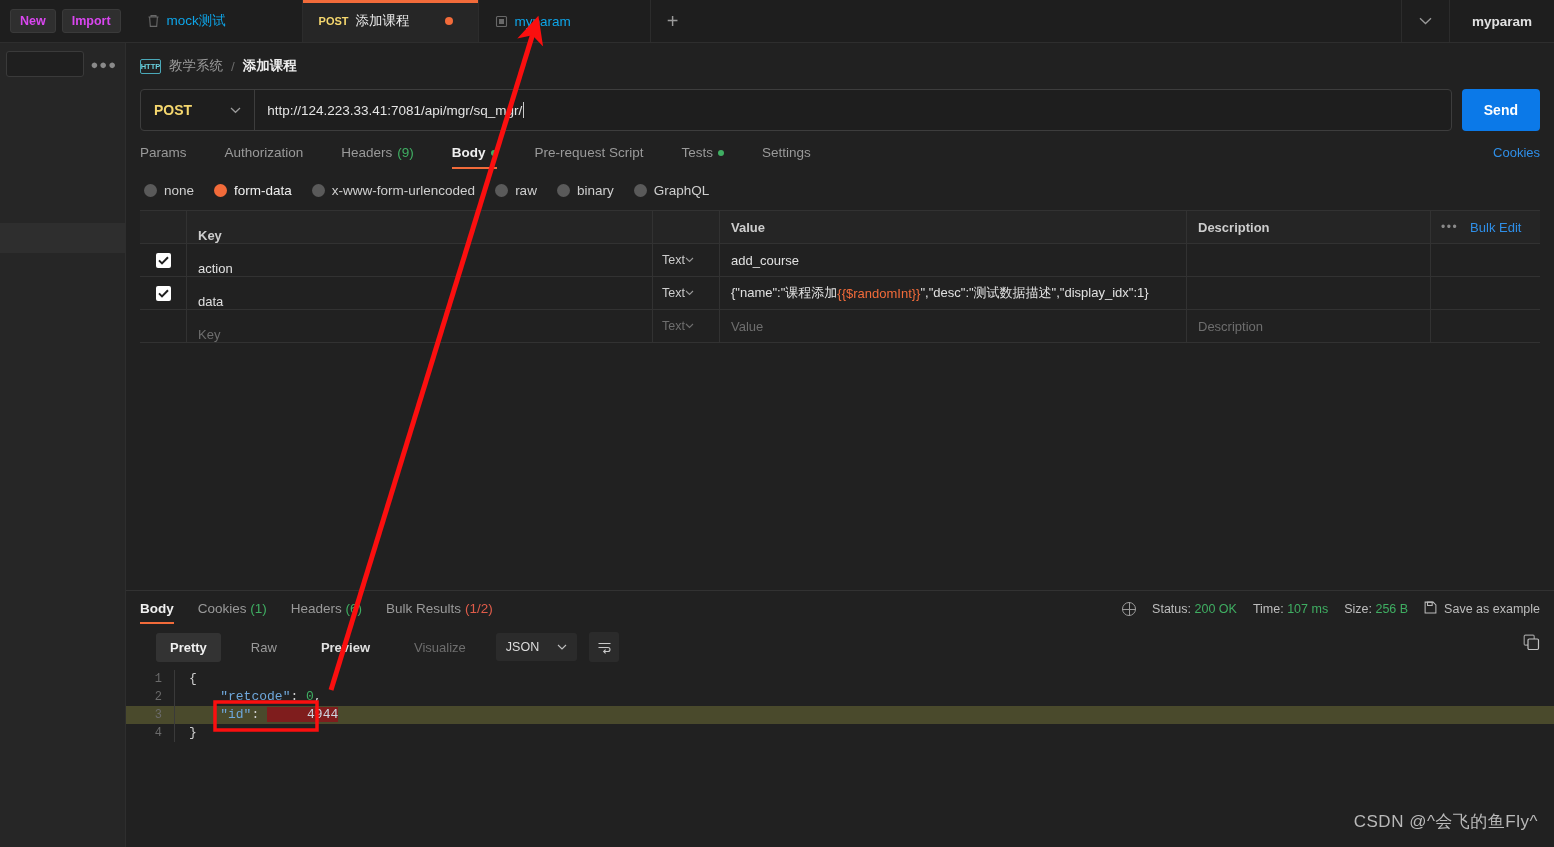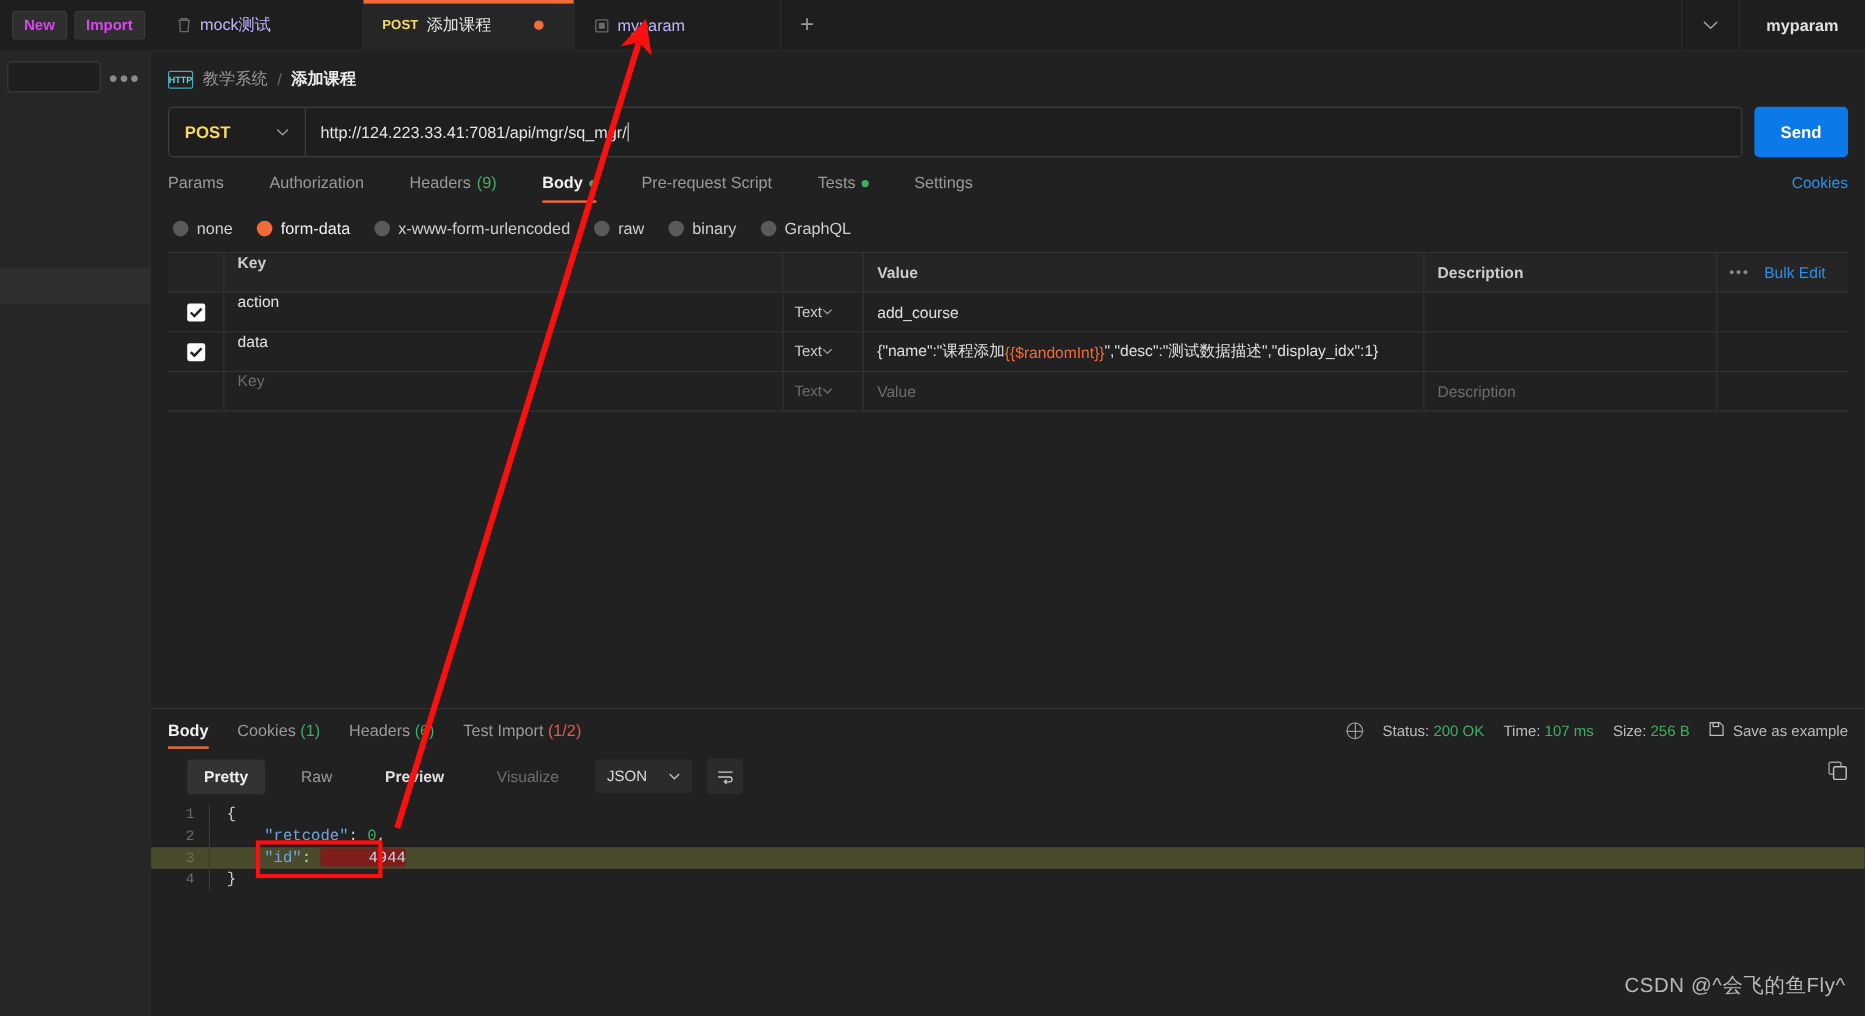--- a/index.html
+++ b/index.html
@@ -20,21 +20,21 @@
   }
   .newimport { display: flex; align-items: center; gap: 6px; padding: 0 10px; }
   .btn-sm {
     background: #2f2f2f; color: #d946ef; font-size: 12.5px; font-weight: bold;
     border: 1px solid #3a3a3a; border-radius: 3px; padding: 5px 9px; line-height: 1;
     cursor: pointer;
   }
   .tabs-strip { display: flex; align-items: stretch; flex: 1; }
   .tab {
     display: flex; align-items: center; gap: 7px; padding: 0 16px;
-    border-right: 1px solid #2c2c2c; font-size: 13.5px; color: #c4b5fd;
+    border-right: 1px solid #2c2c2c; font-size: 13.5px; color: #0ea5e9;
     position: relative; cursor: pointer; min-width: 60px;
   }
   .tab.active { background: #262626; color: #e8e8e8; }
   .tab.active::before {
     content: ""; position: absolute; left: 0; right: 0; top: 0; height: 3px;
     background: #f26b3a;
   }
   .tab .meth { color: #f5d76e; font-size: 11px; font-weight: bold; }
   .tab .tabname { font-size: 13.5px; }
   .tab .dot-unsaved {
@@ -157,21 +157,21 @@
   .radio { display: flex; align-items: center; gap: 7px; font-size: 13.5px; color: #cfcfcf; cursor: pointer; }
   .rdot { width: 13px; height: 13px; border-radius: 50%; background: #5a5a5a; }
   .radio.sel .rdot { background: #f26b3a; }
   .radio.sel { color: #f0f0f0; }
 
   
   .kvtable { margin: 0 14px; border-top: 1px solid #323232; }
   .kvrow { display: flex; border-bottom: 1px solid #323232; min-height: 33px; align-items: stretch; }
   .kvrow.head { background: #252525; }
   .c-check { width: 47px; border-right: 1px solid #323232; display: flex; align-items: center; justify-content: center; }
-  .c-key { flex: 0 0 466px; border-right: 1px solid #323232; display: flex; align-items: flex-start; padding: 0 11px; }
+  .c-key { flex: 0 0 466px; border-right: 1px solid #323232; display: flex; align-items: flex-end; padding: 0 11px; }
   .c-type { flex: 0 0 67px; border-right: 1px solid #323232; display: flex; align-items: center; padding: 0 9px; cursor: pointer; }
   .c-val { flex: 0 0 467px; border-right: 1px solid #323232; display: flex; align-items: center; padding: 0 11px; overflow: hidden; white-space: nowrap; }
   .c-desc { flex: 1; display: flex; align-items: center; padding: 0 11px; min-width: 0; }
   .c-actions { flex: 0 0 110px; display: flex; align-items: center; gap: 12px; padding: 0 10px; border-left: 1px solid #323232; }
   .hdr-txt { font-size: 13px; color: #cdcdcd; font-weight: bold; }
   .cell-txt { font-size: 13px; color: #e0e0e0; }
   .cell-ph { font-size: 13px; color: #6e6e6e; }
   .type-txt { font-size: 12.5px; color: #cdcdcd; }
   .type-txt.ph { color: #6e6e6e; }
   .cb {
@@ -480,21 +480,21 @@
       </div>
 
     </div>
   </div>
 
   <div class="resp">
     <div class="resptabs">
       <div class="resptab active"><span>Body</span></div>
       <div class="resptab"><span>Cookies</span> <span class="cnt">(1)</span></div>
       <div class="resptab"><span>Headers</span> <span class="cnt">(6)</span></div>
-      <div class="resptab"><span>Test Import</span> <span class="red">(1/2)</span></div>
+      <div class="resptab"><span>Bulk Results</span> <span class="red">(1/2)</span></div>
 
       <div class="resp-meta">
         <span class="globe"></span>
         <span><span>Status:</span> <span class="v">200 OK</span></span>
         <span><span>Time:</span> <span class="v">107 ms</span></span>
         <span><span>Size:</span> <span class="v">256 B</span></span>
         <span style="display:flex;align-items:center;gap:7px;">
           <span>
             <svg width="13" height="13" viewBox="0 0 14 14">
                 <path d="M1.2 1.2h8.6L12.8 4.2v8.6H1.2z" fill="none" stroke="#bdbdbd" stroke-width="1.1"></path>

